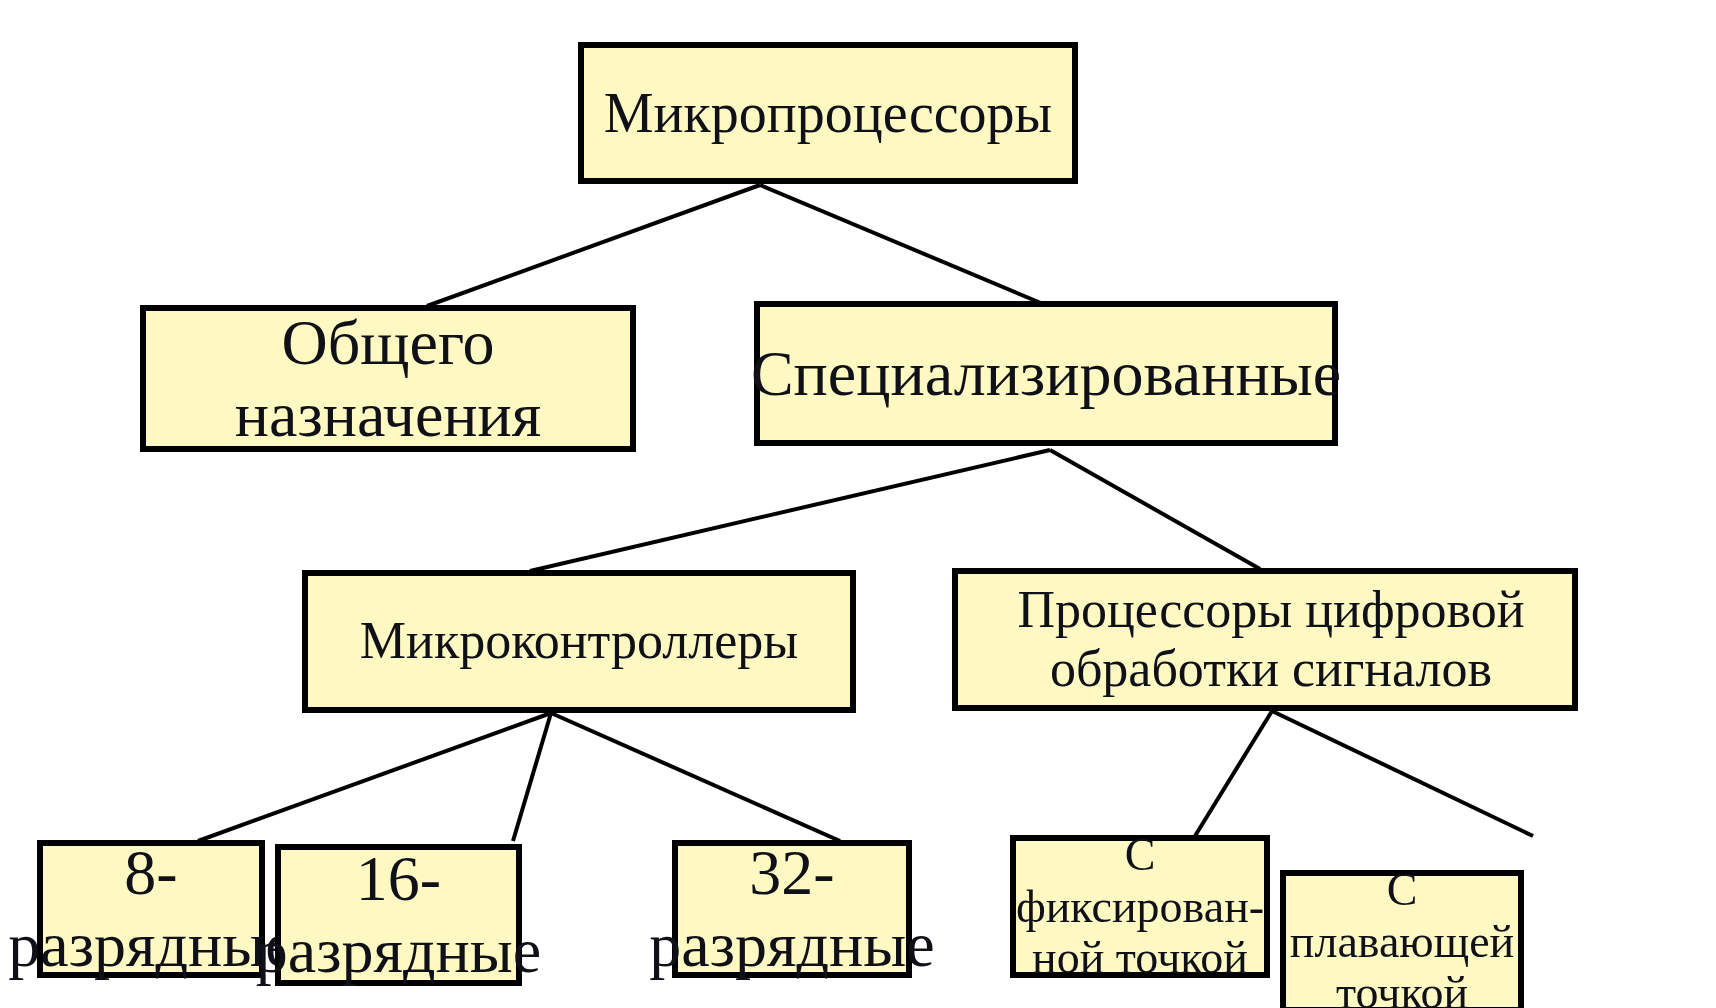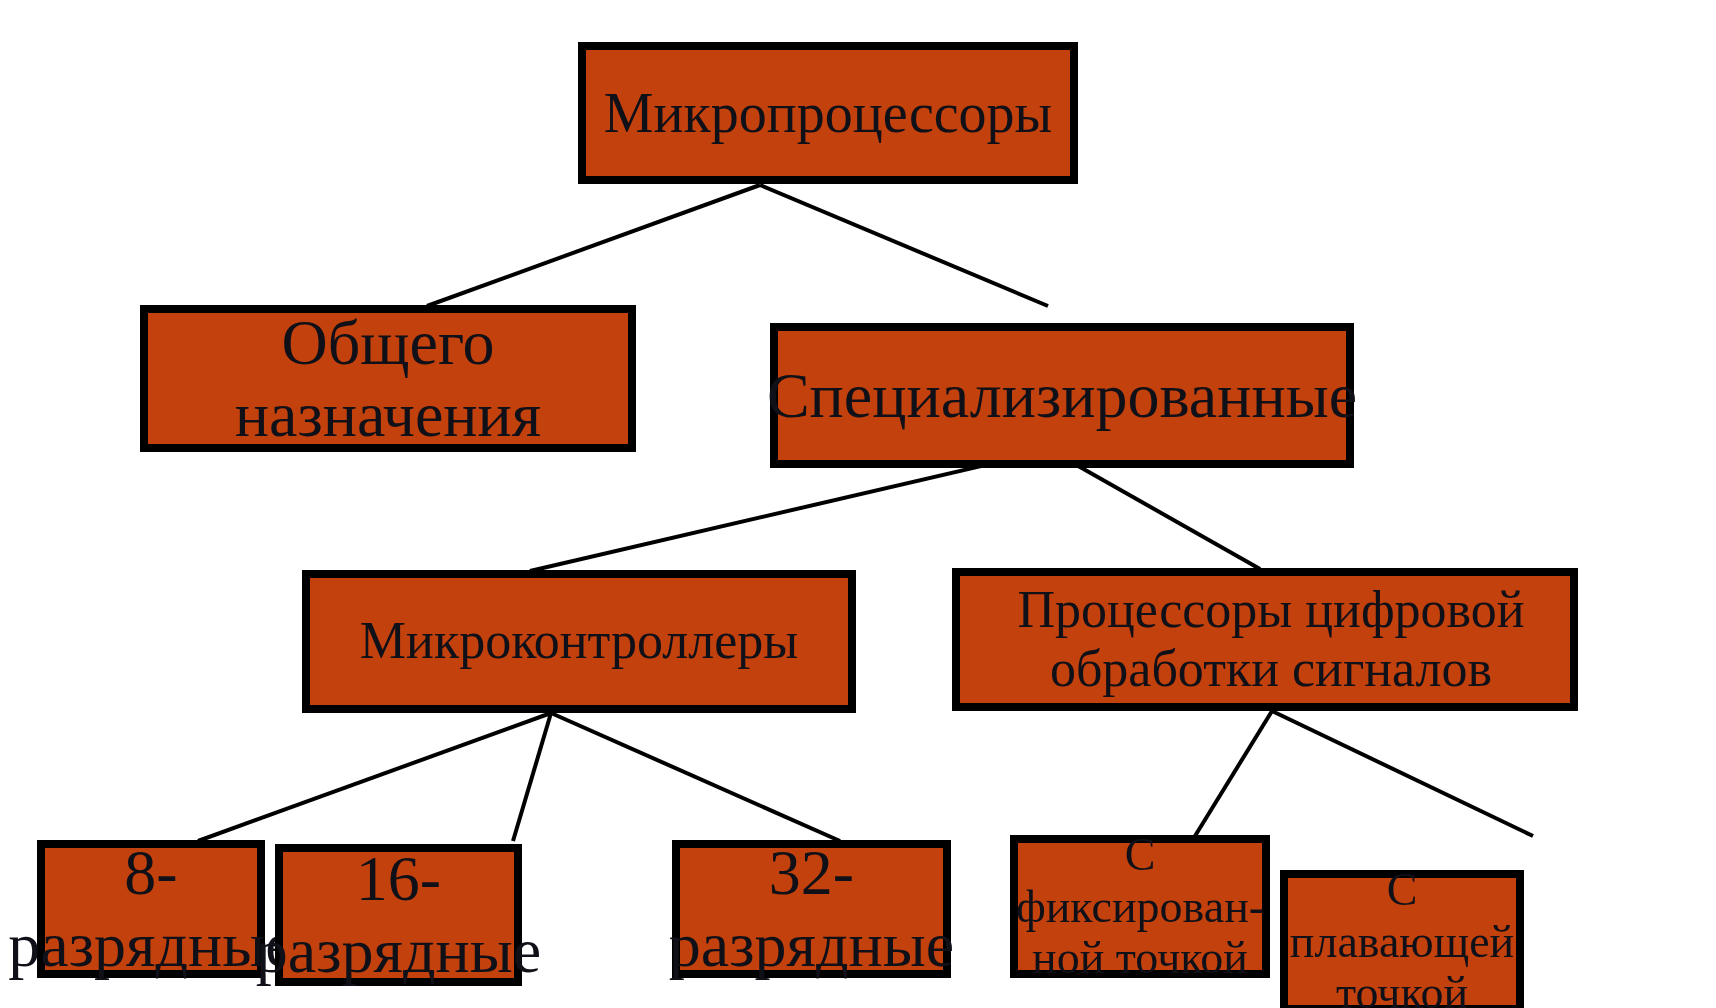--- a/index.html
+++ b/index.html
@@ -19,22 +19,22 @@
     position: absolute;
     left: 0;
     top: 0;
     width: 1716px;
     height: 1008px;
     pointer-events: none;
   }
   .node {
     position: absolute;
     box-sizing: border-box;
-    border: 8px solid #0f766e;
-    background: #c2410c;
+    border: 6px solid #0f766e;
+    background: #fef9c3;
     display: flex;
     align-items: center;
     justify-content: center;
     text-align: center;
     color: #101018;
     line-height: 1.12;
     white-space: pre-line;
     z-index: 2;
   }
   .t-root   { font-size: 56px; }
@@ -54,25 +54,25 @@
       <line x1="1050" y1="450" x2="1260" y2="569" stroke="#000000" stroke-width="4"></line>
       <line x1="551" y1="713" x2="198" y2="841" stroke="#000000" stroke-width="4"></line>
       <line x1="551" y1="713" x2="513" y2="841" stroke="#000000" stroke-width="4"></line>
       <line x1="551" y1="713" x2="840" y2="841" stroke="#000000" stroke-width="4"></line>
       <line x1="1272" y1="711" x2="1195" y2="836" stroke="#000000" stroke-width="4"></line>
       <line x1="1272" y1="711" x2="1533" y2="836" stroke="#000000" stroke-width="4"></line>
     </svg>
   <div id="nodes-layer">
       <div class="node t-root" style="left: 578px; top: 42px; width: 500px; height: 142px; border-color: rgb(0, 0, 0); color: rgb(16, 16, 24);"><span>Микропроцессоры</span></div>
       <div class="node t-l2" style="left: 140px; top: 305px; width: 496px; height: 147px; border-color: rgb(0, 0, 0); color: rgb(16, 16, 24);"><span>Общего назначения</span></div>
-      <div class="node t-l2" style="left: 754px; top: 323px; width: 584px; height: 145px; border-color: rgb(0, 0, 0); color: rgb(16, 16, 24); margin-left: 16px;"><span>Специализированные</span></div>
+      <div class="node t-l2" style="left: 754px; top: 301px; width: 584px; height: 145px; border-color: rgb(0, 0, 0); color: rgb(16, 16, 24);"><span>Специализированные</span></div>
       <div class="node t-l3" style="left: 270px; top: 570px; width: 554px; height: 143px; border-color: rgb(0, 0, 0); color: rgb(16, 16, 24); margin-left: 32px;"><span>Микроконтроллеры</span></div>
       <div class="node t-l3" style="left: 952px; top: 568px; width: 626px; height: 143px; border-color: rgb(0, 0, 0); color: rgb(16, 16, 24); padding-left: 12px;"><span>Процессоры цифровой
 обработки сигналов</span></div>
       <div class="node t-l4" style="left: 37px; top: 840px; width: 228px; height: 138px; border-color: rgb(0, 0, 0); color: rgb(16, 16, 24);"><span>8-разрядные</span></div>
       <div class="node t-l4" style="left: 275px; top: 844px; width: 247px; height: 142px; border-color: rgb(0, 0, 0); color: rgb(16, 16, 24);"><span>16-разрядные</span></div>
-      <div class="node t-l4" style="left: 672px; top: 840px; width: 279px; height: 138px; border-color: rgb(0, 0, 0); color: rgb(16, 16, 24);"><span>32-разрядные</span></div>
+      <div class="node t-l4" style="left: 672px; top: 840px; width: 240px; height: 138px; border-color: rgb(0, 0, 0); color: rgb(16, 16, 24);"><span>32-разрядные</span></div>
       <div class="node t-l4w" style="left: 1010px; top: 835px; width: 260px; height: 143px; border-color: rgb(0, 0, 0); color: rgb(16, 16, 24);"><span>С фиксирован-
 ной точкой</span></div>
       <div class="node t-l4w" style="left: 1280px; top: 870px; width: 244px; height: 143px; border-color: rgb(0, 0, 0); color: rgb(16, 16, 24);"><span>С плавающей
 точкой</span></div>
     </div>
 </div>
 
 </body></html>

